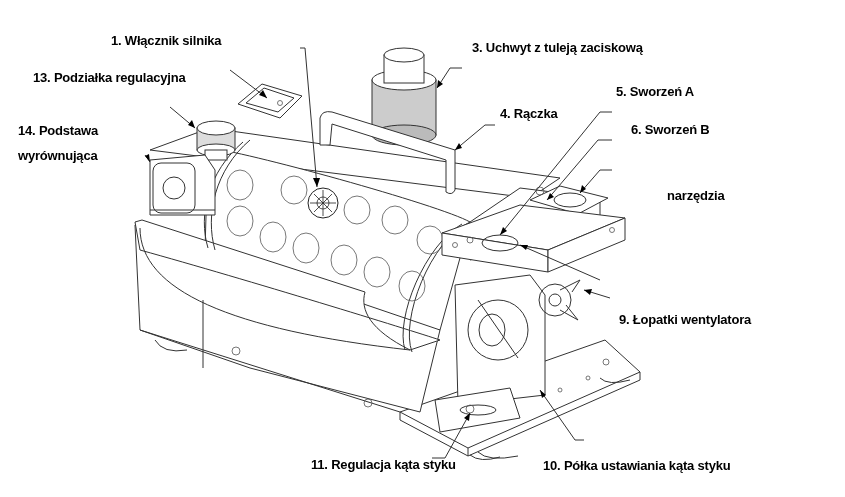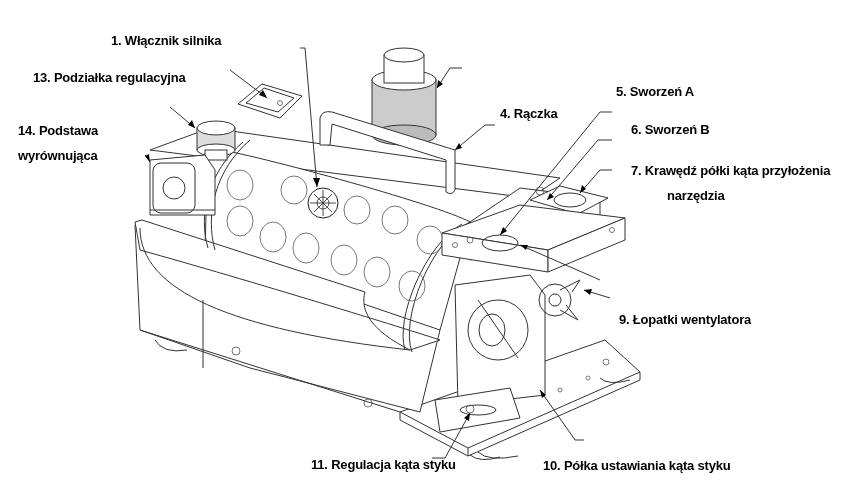--- a/index.html
+++ b/index.html
@@ -181,24 +181,24 @@
     <polyline class="ln" points="145,155 150,162"></polyline>
     <polygon class="ar" points="150,162 145,156 149,154"></polygon>
 
     <polyline class="ln" points="170,107 195,128"></polyline>
     <polygon class="ar" points="195,128 188,125 192,120"></polygon>
   </g>
 </svg>
 
 
 <div class="lbl" style="left:111px; top:33px;">1. Włącznik silnika</div>
+<div class="lbl" style="left:472px; top:40px;">3. Uchwyt z tuleją zaciskową</div>
 <div class="lbl" style="left:500px; top:106px;">4. Rączka</div>
 <div class="lbl" style="left:616px; top:84px;">5. Sworzeń A</div>
 <div class="lbl" style="left:631px; top:122px;">6. Sworzeń B</div>
-<div class="lbl" style="left:631px; top:163px;">7. Krawędź półki kąta przyłożenia</div>
 <div class="lbl" style="left:631px; top:188px;margin-left:36px;">narzędzia</div>
 <div class="lbl" style="left:619px; top:312px;">9. Łopatki wentylatora</div>
 <div class="lbl" style="left:543px; top:458px;">10. Półka ustawiania kąta styku</div>
 <div class="lbl" style="left:311px; top:457px;">11. Regulacja kąta styku</div>
 <div class="lbl" style="left:18px; top:123px;">14. Podstawa</div>
 <div class="lbl" style="left:18px; top:148px;">wyrównująca</div>
 <div class="lbl" style="left:33px; top:70px;">13. Podziałka regulacyjna</div>
 </div>
 
 </body></html>

